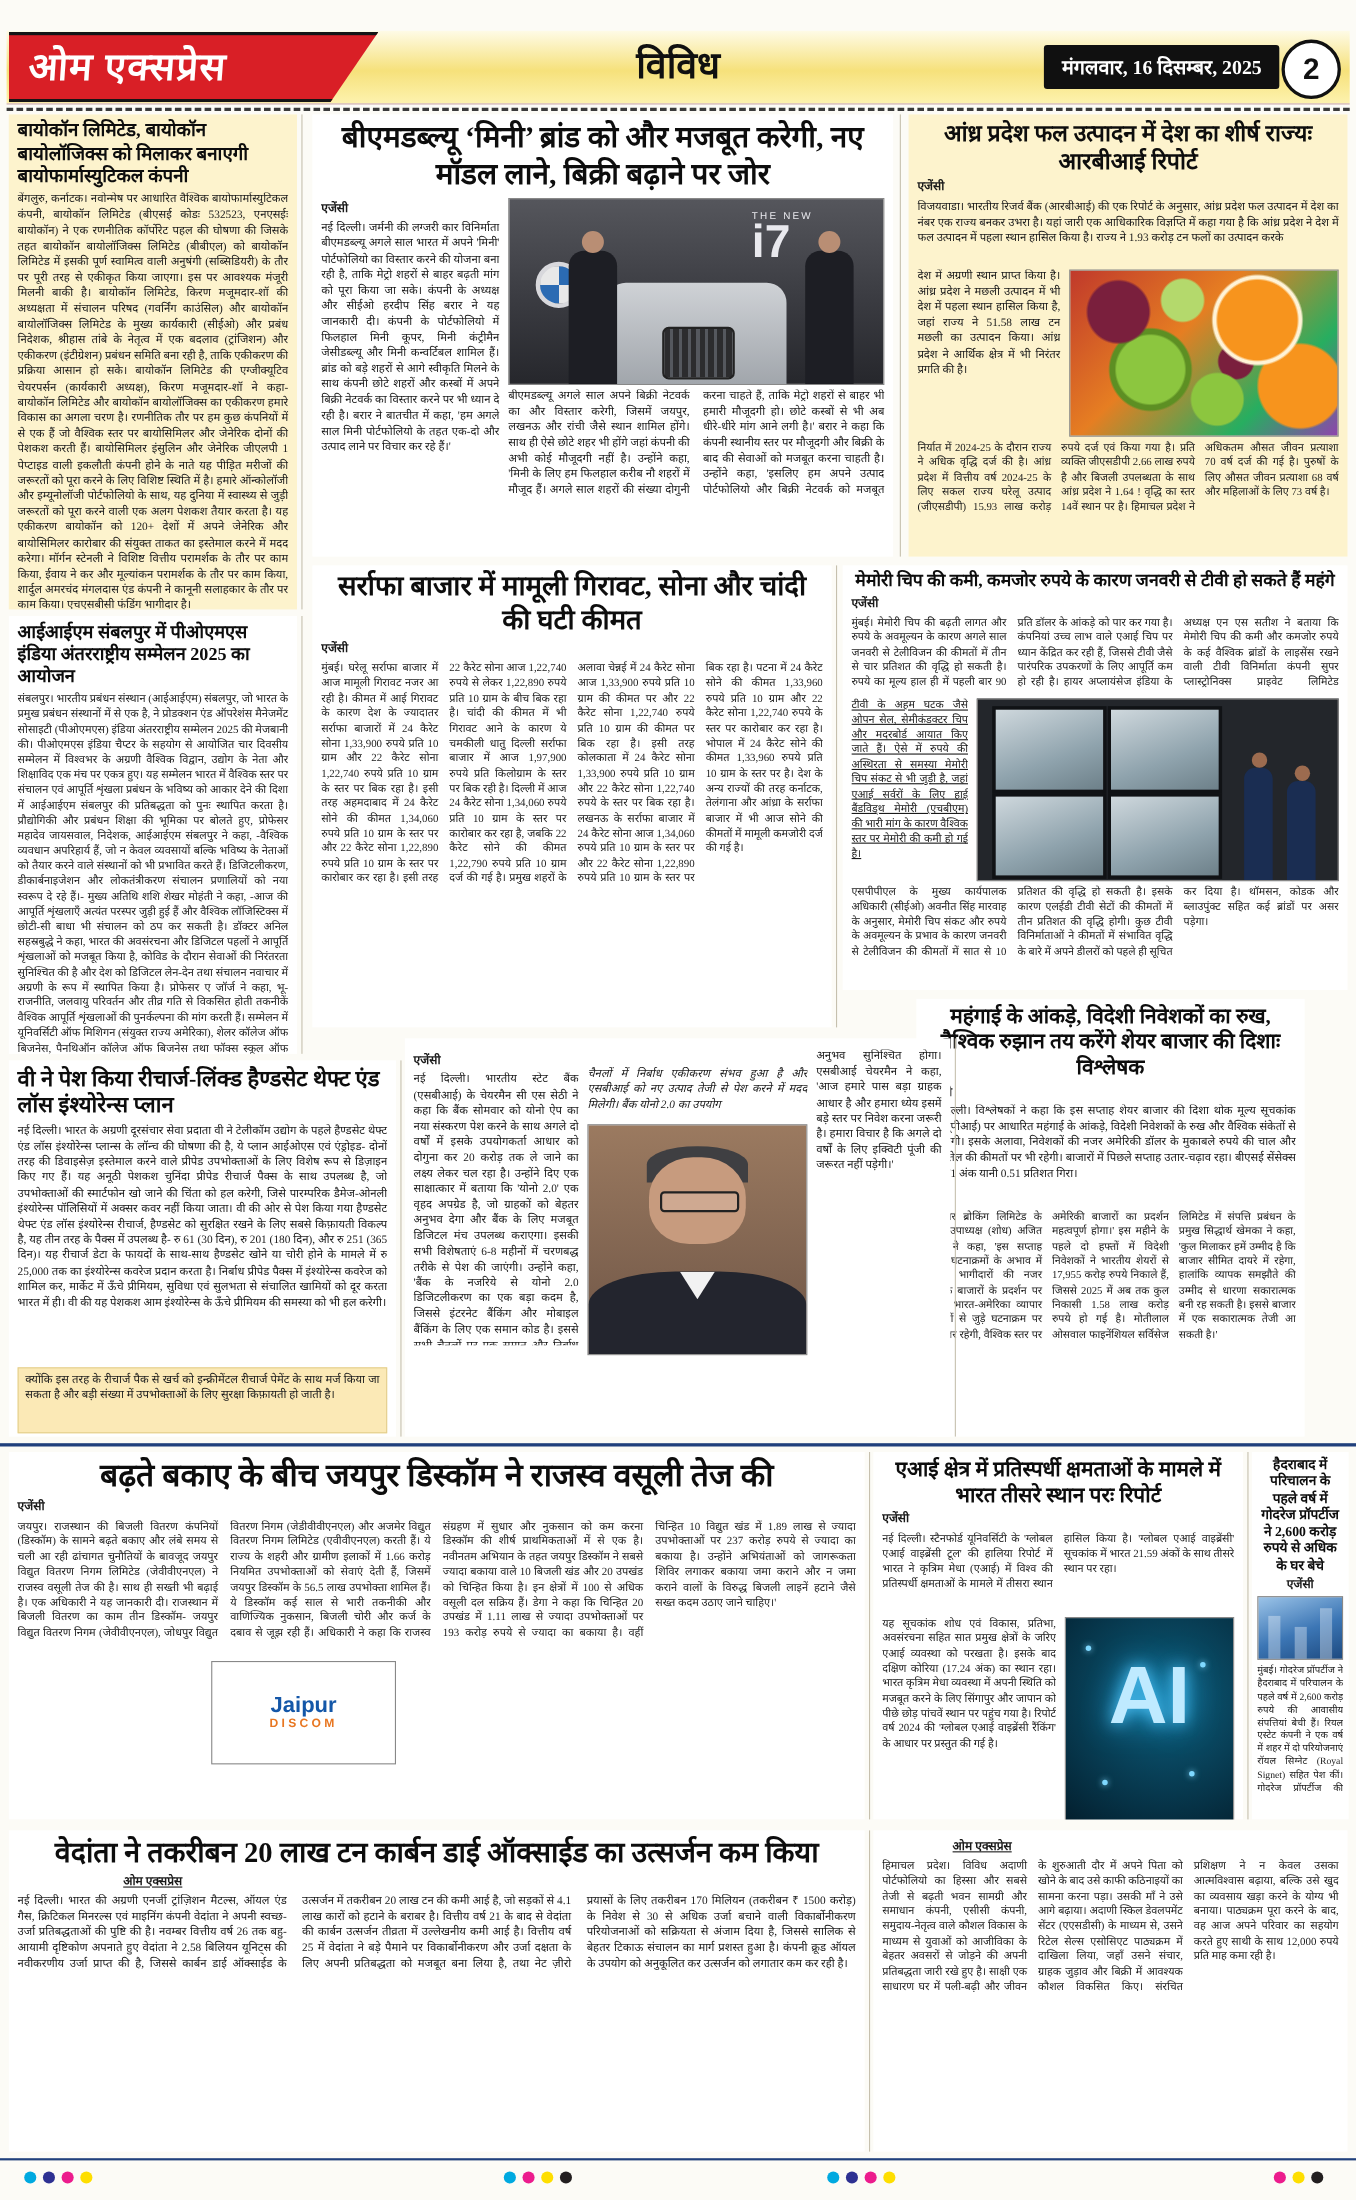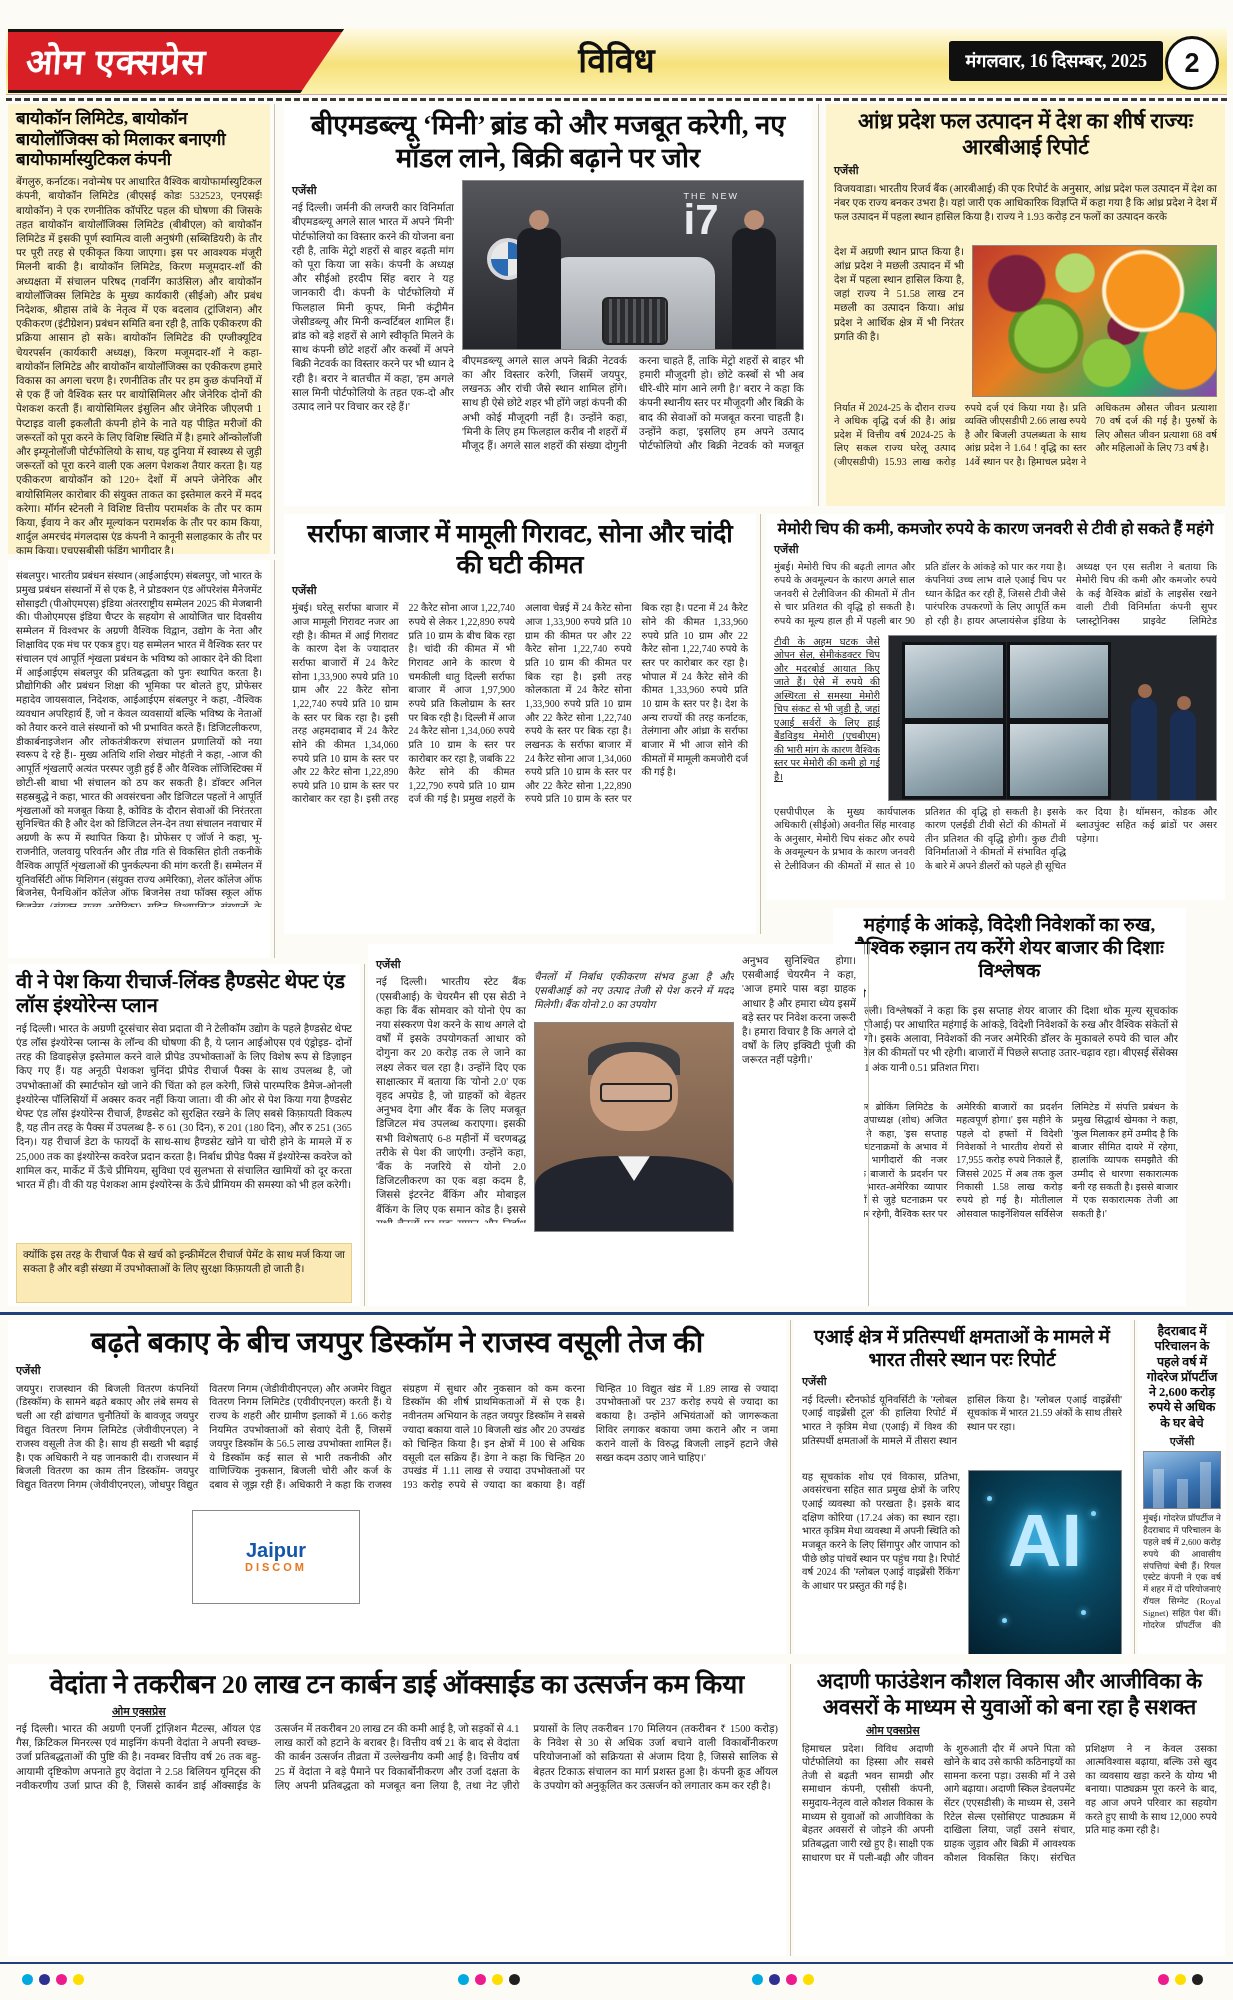--- a/index.html
+++ b/index.html
@@ -150,20 +150,21 @@
         <div class="set" style="left:4%;top:52%;"></div>
         <div class="set" style="left:36%;top:52%;"></div>
         <div class="p" style="right:18%;"></div>
         <div class="p" style="right:6%;height:55%;"></div>
       </div>
     </div>
     <div class="body" style="height:80px;column-count:3;column-gap:10px;font-size:9.8px;">एसपीपीएल के मुख्य कार्यपालक अधिकारी (सीईओ) अवनीत सिंह मारवाह के अनुसार, मेमोरी चिप संकट और रुपये के अवमूल्यन के प्रभाव के कारण जनवरी से टेलीविजन की कीमतों में सात से 10 प्रतिशत की वृद्धि हो सकती है। इसके कारण एलईडी टीवी सेटों की कीमतों में तीन प्रतिशत की वृद्धि होगी। कुछ टीवी विनिर्माताओं ने कीमतों में संभावित वृद्धि के बारे में अपने डीलरों को पहले ही सूचित कर दिया है। थॉमसन, कोडक और ब्लाउपुंक्ट सहित कई ब्रांडों पर असर पड़ेगा।</div>
   </div>
 
   <div class="art" style="left:8px;top:560px;width:262px;height:398px;">
+    <div class="hl" style="font-size:16.5px;">आईआईएम संबलपुर में पीओएमएस इंडिया अंतरराष्ट्रीय सम्मेलन 2025 का आयोजन</div>
     <div class="body" style="height:338px;font-size:10px;">संबलपुर। भारतीय प्रबंधन संस्थान (आईआईएम) संबलपुर, जो भारत के प्रमुख प्रबंधन संस्थानों में से एक है, ने प्रोडक्शन एंड ऑपरेशंस मैनेजमेंट सोसाइटी (पीओएमएस) इंडिया अंतरराष्ट्रीय सम्मेलन 2025 की मेजबानी की। पीओएमएस इंडिया चैप्टर के सहयोग से आयोजित चार दिवसीय सम्मेलन में विश्वभर के अग्रणी वैश्विक विद्वान, उद्योग के नेता और शिक्षाविद एक मंच पर एकत्र हुए। यह सम्मेलन भारत में वैश्विक स्तर पर संचालन एवं आपूर्ति शृंखला प्रबंधन के भविष्य को आकार देने की दिशा में आईआईएम संबलपुर की प्रतिबद्धता को पुनः स्थापित करता है। प्रौद्योगिकी और प्रबंधन शिक्षा की भूमिका पर बोलते हुए, प्रोफेसर महादेव जायसवाल, निदेशक, आईआईएम संबलपुर ने कहा, -वैश्विक व्यवधान अपरिहार्य हैं, जो न केवल व्यवसायों बल्कि भविष्य के नेताओं को तैयार करने वाले संस्थानों को भी प्रभावित करते हैं। डिजिटलीकरण, डीकार्बनाइजेशन और लोकतंत्रीकरण संचालन प्रणालियों को नया स्वरूप दे रहे हैं।- मुख्य अतिथि शशि शेखर मोहंती ने कहा, -आज की आपूर्ति शृंखलाएँ अत्यंत परस्पर जुड़ी हुई हैं और वैश्विक लॉजिस्टिक्स में छोटी-सी बाधा भी संचालन को ठप कर सकती है। डॉक्टर अनिल सहस्रबुद्धे ने कहा, भारत की अवसंरचना और डिजिटल पहलों ने आपूर्ति शृंखलाओं को मजबूत किया है, कोविड के दौरान सेवाओं की निरंतरता सुनिश्चित की है और देश को डिजिटल लेन-देन तथा संचालन नवाचार में अग्रणी के रूप में स्थापित किया है। प्रोफेसर ए जॉर्ज ने कहा, भू-राजनीति, जलवायु परिवर्तन और तीव्र गति से विकसित होती तकनीकें वैश्विक आपूर्ति शृंखलाओं की पुनर्कल्पना की मांग करती हैं। सम्मेलन में यूनिवर्सिटी ऑफ मिशिगन (संयुक्त राज्य अमेरिका), शेलर कॉलेज ऑफ बिजनेस, पैनथिऑन कॉलेज ऑफ बिजनेस तथा फॉक्स स्कूल ऑफ बिजनेस (संयुक्त राज्य अमेरिका) सहित विश्वप्रसिद्ध संस्थानों के वक्ताओं ने भाग लिया।</div>
   </div>
 
   <div class="art" style="left:833px;top:908px;width:353px;height:398px;">
     <div class="hl center" style="font-size:19px;">महंगाई के आंकड़े, विदेशी निवेशकों का रुख, वैश्विक रुझान तय करेंगे शेयर बाजार की दिशाः विश्लेषक</div>
     <div class="byline">एजेंसी</div>
     <div class="body" style="height:92px;">नई दिल्ली। विश्लेषकों ने कहा कि इस सप्ताह शेयर बाजार की दिशा थोक मूल्य सूचकांक (डब्ल्यूपीआई) पर आधारित महंगाई के आंकड़े, विदेशी निवेशकों के रुख और वैश्विक संकेतों से तय होगी। इसके अलावा, निवेशकों की नजर अमेरिकी डॉलर के मुकाबले रुपये की चाल और कच्चे तेल की कीमतों पर भी रहेगी। बाजारों में पिछले सप्ताह उतार-चढ़ाव रहा। बीएसई सेंसेक्स 444.71 अंक यानी 0.51 प्रतिशत गिरा।</div>
     <div class="body" style="height:216px;column-count:3;column-gap:9px;font-size:9.7px;">रेलिगेयर ब्रोकिंग लिमिटेड के वरिष्ठ उपाध्यक्ष (शोध) अजित मिश्रा ने कहा, 'इस सप्ताह प्रमुख घटनाक्रमों के अभाव में बाजार भागीदारों की नजर वैश्विक बाजारों के प्रदर्शन पर रहेगी। भारत-अमेरिका व्यापार वार्ताओं से जुड़े घटनाक्रम पर भी नजर रहेगी, वैश्विक स्तर पर अमेरिकी बाजारों का प्रदर्शन महत्वपूर्ण होगा।' इस महीने के पहले दो हफ्तों में विदेशी निवेशकों ने भारतीय शेयरों से 17,955 करोड़ रुपये निकाले हैं, जिससे 2025 में अब तक कुल निकासी 1.58 लाख करोड़ रुपये हो गई है। मोतीलाल ओसवाल फाइनेंशियल सर्विसेज लिमिटेड में संपत्ति प्रबंधन के प्रमुख सिद्धार्थ खेमका ने कहा, 'कुल मिलाकर हमें उम्मीद है कि बाजार सीमित दायरे में रहेगा, हालांकि व्यापक समझौते की उम्मीद से धारणा सकारात्मक बनी रह सकती है। इससे बाजार में एक सकारात्मक तेजी आ सकती है।'</div>
   </div>
 
@@ -234,21 +235,20 @@
     <div class="body" style="height:118px;font-size:8.8px;line-height:1.35;">मुंबई। गोदरेज प्रॉपर्टीज ने हैदराबाद में परिचालन के पहले वर्ष में 2,600 करोड़ रुपये की आवासीय संपत्तियां बेची हैं। रियल एस्टेट कंपनी ने एक वर्ष में शहर में दो परियोजनाएं रॉयल सिग्नेट (Royal Signet) सहित पेश कीं। गोदरेज प्रॉपर्टीज की कार्यकारी अध्यक्ष पिरोजशा गोदरेज ने इस बात पर जोर दिया।</div>
   </div>
 
   <div class="art" style="left:8px;top:1664px;width:778px;height:292px;">
     <div class="hl center" style="font-size:26px;">वेदांता ने तकरीबन 20 लाख टन कार्बन डाई ऑक्साईड का उत्सर्जन कम किया</div>
     <div class="byline u" style="margin-left:96px;">ओम एक्सप्रेस</div>
     <div class="body" style="height:178px;column-count:3;column-gap:14px;">नई दिल्ली। भारत की अग्रणी एनर्जी ट्रांज़िशन मैटल्स, ऑयल एंड गैस, क्रिटिकल मिनरल्स एवं माइनिंग कंपनी वेदांता ने अपनी स्वच्छ-उर्जा प्रतिबद्धताओं की पुष्टि की है। नवम्बर वित्तीय वर्ष 26 तक बहु-आयामी दृष्टिकोण अपनाते हुए वेदांता ने 2.58 बिलियन यूनिट्स की नवीकरणीय उर्जा प्राप्त की है, जिससे कार्बन डाई ऑक्साईड के उत्सर्जन में तकरीबन 20 लाख टन की कमी आई है, जो सड़कों से 4.1 लाख कारों को हटाने के बराबर है। वित्तीय वर्ष 21 के बाद से वेदांता की कार्बन उत्सर्जन तीव्रता में उल्लेखनीय कमी आई है। वित्तीय वर्ष 25 में वेदांता ने बड़े पैमाने पर विकार्बोनीकरण और उर्जा दक्षता के लिए अपनी प्रतिबद्धता को मजबूत बना लिया है, तथा नेट ज़ीरो प्रयासों के लिए तकरीबन 170 मिलियन (तकरीबन ₹ 1500 करोड़) के निवेश से 30 से अधिक उर्जा बचाने वाली विकार्बोनीकरण परियोजनाओं को सक्रियता से अंजाम दिया है, जिससे सालिक से बेहतर टिकाऊ संचालन का मार्ग प्रशस्त हुआ है। कंपनी क्रूड ऑयल के उपयोग को अनुकूलित कर उत्सर्जन को लगातार कम कर रही है।</div>
   </div>
 
   <div class="art" style="left:794px;top:1664px;width:431px;height:292px;">
-    <div class="hl center" style="font-size:21px;">अदाणी फाउंडेशन कौशल विकास और आजीविका के अवसरों के माध्यम से युवाओं को बना रहा है सशक्त</div>
     <div class="byline u" style="margin-left:64px;">ओम एक्सप्रेस</div>
     <div class="body" style="height:190px;column-count:3;column-gap:10px;font-size:9.9px;">हिमाचल प्रदेश। विविध अदाणी पोर्टफोलियो का हिस्सा और सबसे तेजी से बढ़ती भवन सामग्री और समाधान कंपनी, एसीसी कंपनी, समुदाय-नेतृत्व वाले कौशल विकास के माध्यम से युवाओं को आजीविका के बेहतर अवसरों से जोड़ने की अपनी प्रतिबद्धता जारी रखे हुए है। साक्षी एक साधारण घर में पली-बढ़ी और जीवन के शुरुआती दौर में अपने पिता को खोने के बाद उसे काफी कठिनाइयों का सामना करना पड़ा। उसकी माँ ने उसे आगे बढ़ाया। अदाणी स्किल डेवलपमेंट सेंटर (एएसडीसी) के माध्यम से, उसने रिटेल सेल्स एसोसिएट पाठ्यक्रम में दाखिला लिया, जहाँ उसने संचार, ग्राहक जुड़ाव और बिक्री में आवश्यक कौशल विकसित किए। संरचित प्रशिक्षण ने न केवल उसका आत्मविश्वास बढ़ाया, बल्कि उसे खुद का व्यवसाय खड़ा करने के योग्य भी बनाया। पाठ्यक्रम पूरा करने के बाद, वह आज अपने परिवार का सहयोग करते हुए साथी के साथ 12,000 रुपये प्रति माह कमा रही है।</div>
   </div>
 
   <div class="vline" style="left:274px;top:104px;height:450px;"></div>
   <div class="vline" style="left:818px;top:104px;height:402px;"></div>
   <div class="vline" style="left:760px;top:514px;height:420px;"></div>
   <div class="vline" style="left:274px;top:560px;height:398px;"></div>
   <div class="vline" style="left:364px;top:964px;height:342px;"></div>
   <div class="vline" style="left:868px;top:944px;height:362px;"></div>

